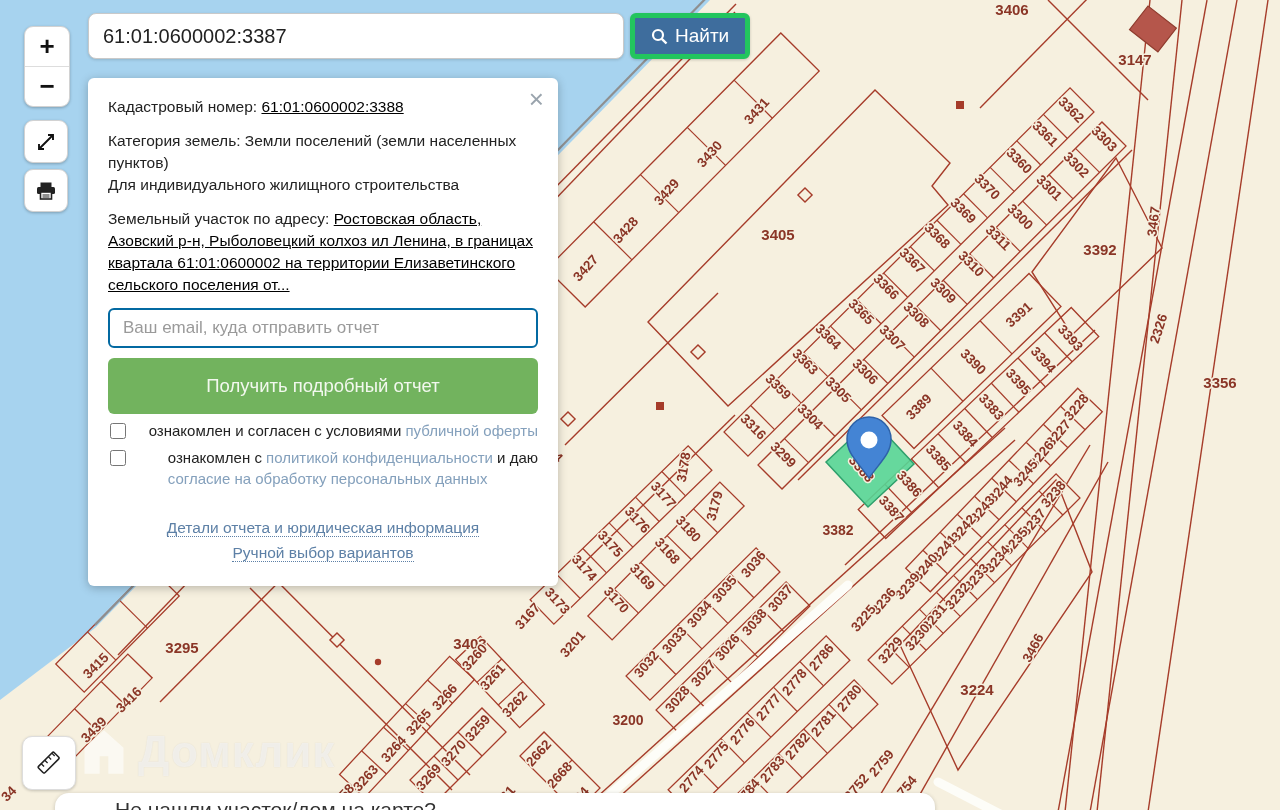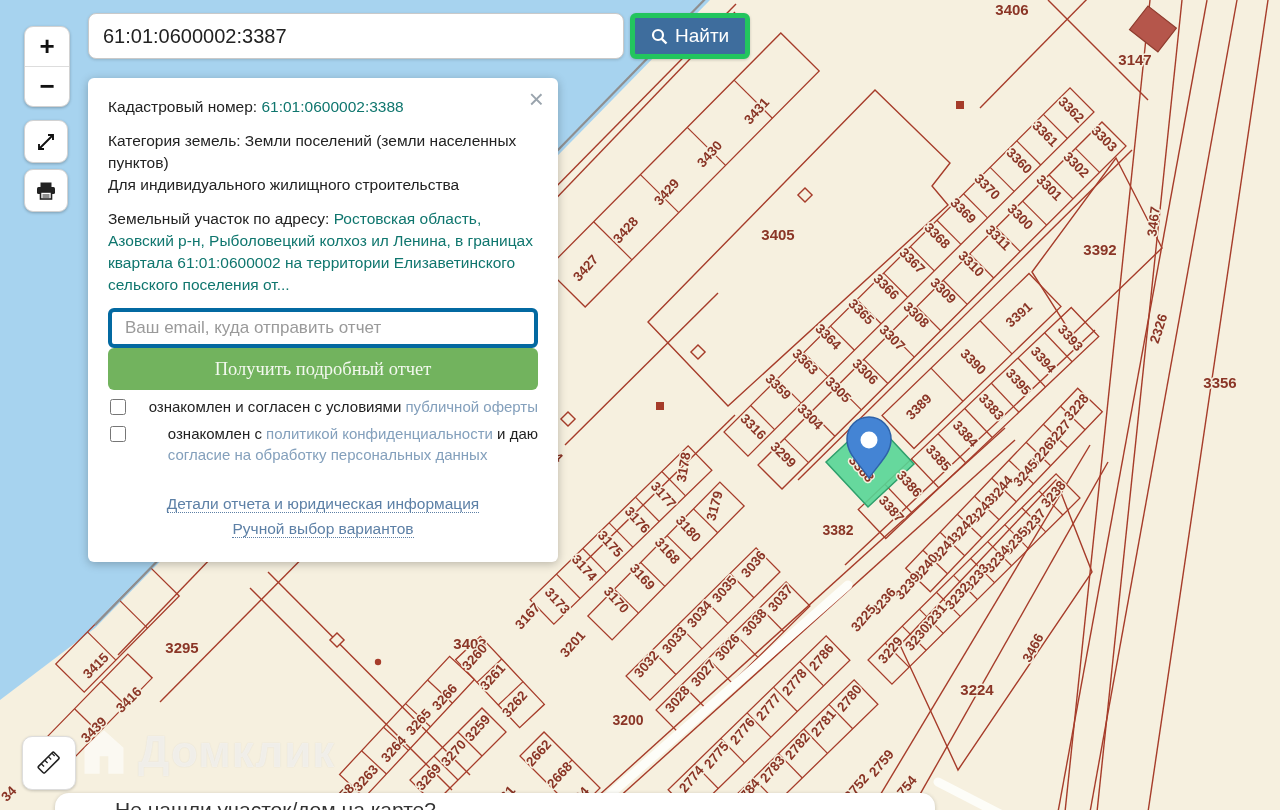--- a/index.html
+++ b/index.html
@@ -26,29 +26,29 @@
   #measure-btn{position:absolute;left:22px;top:736px;width:52px;height:52px;background:#fff;
     border:1px solid #ddd;border-radius:10px;box-shadow:0 1px 3px rgba(0,0,0,.2);
     display:flex;align-items:center;justify-content:center;cursor:pointer;}
 
   
   #popup{position:absolute;left:88px;top:78px;width:470px;background:#fff;border-radius:6px;
     box-shadow:0 2px 10px rgba(0,0,0,.25);padding:18px 20px 20px 20px;box-sizing:border-box;
     font-size:15.5px;color:#222;line-height:1.42;}
   #popup .row{margin-bottom:12px;}
   #popup b{font-weight:normal;}
-  a.lnk{color:#0f766e;cursor:pointer;}
+  a.lnk{color:#000000;text-decoration:underline;cursor:pointer;}
   a.lnk-light{color:#84a0bc;text-decoration:none;cursor:pointer;}
   a.lnk-dot{color:#5d80a6;text-decoration:none;border-bottom:1px dotted #5d80a6;cursor:pointer;}
   #close-x{position:absolute;right:14px;top:8px;font-size:26px;color:#9aa4ad;cursor:pointer;line-height:1;}
-  #email-input{width:100%;height:40px;border:4px solid #0369a1;border-radius:6px;font-size:17px;
+  #email-input{width:100%;height:40px;border:2px solid #0369a1;border-radius:6px;font-size:17px;
     padding:0 13px;box-sizing:border-box;color:#222;outline:none;font-family:inherit;}
   #email-input::placeholder{color:#9a9a9a;}
-  #report-btn{width:100%;height:42px;background:#72b35e;border:none;border-radius:6px;
-    color:#f2f8ee;font-size:18.5px;cursor:pointer;font-family:Liberation Serif, serif;}
+  #report-btn{width:100%;height:56px;margin-top:10px;background:#72b35e;border:none;border-radius:6px;
+    color:#f2f8ee;font-size:18.5px;cursor:pointer;font-family:Liberation Sans, sans-serif;}
   .chkrow{display:flex;align-items:flex-start;margin-top:7px;font-size:15px;line-height:1.35;justify-content:space-between;}
   .chkrow input{width:16px;height:16px;margin:2px 8px 0 2px;flex:0 0 auto;}
   .centerlinks{text-align:center;margin-top:26px;font-size:15.5px;line-height:1.65;}
 
   
   #watermark{position:absolute;left:78px;top:726px;display:flex;align-items:center;gap:8px;
     pointer-events:none;}
   #watermark span{font-size:44px;font-weight:bold;color:rgba(255,255,255,.62);
     text-shadow:0 0 1px rgba(160,158,150,.35);letter-spacing:1px;}
   #bottombar{position:absolute;left:55px;top:793px;width:880px;height:34px;background:#fff;

